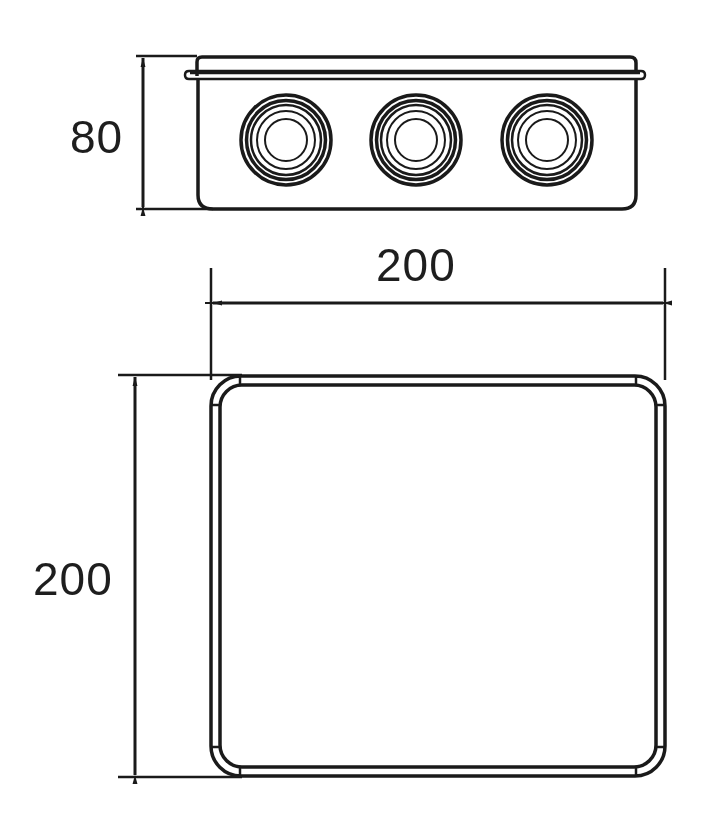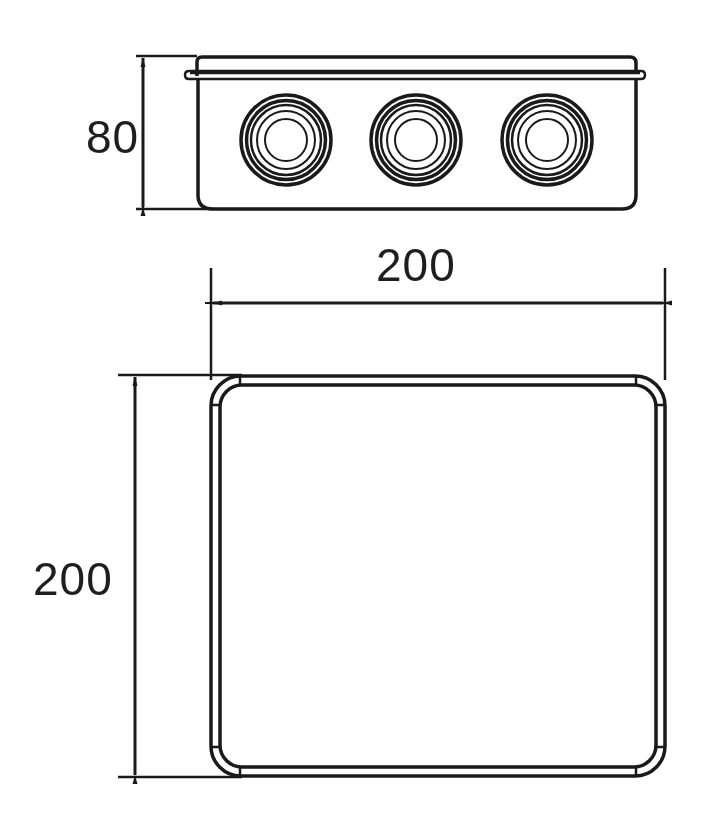--- a/index.html
+++ b/index.html
@@ -26,21 +26,20 @@
       font-family: "Liberation Sans", "DejaVu Sans", sans-serif;
       font-size: 46px;
       line-height: 1;
       color: #1e1e1e;
       letter-spacing: 1px;
       white-space: nowrap;
     }
     #label-height {
       left: 70px;
       top: 114px;
-      margin-left: 16px;
     }
     #label-width {
       left: 376px;
       top: 242px;
     }
     #label-depth {
       left: 33px;
       top: 556px;
     }
   </style>

